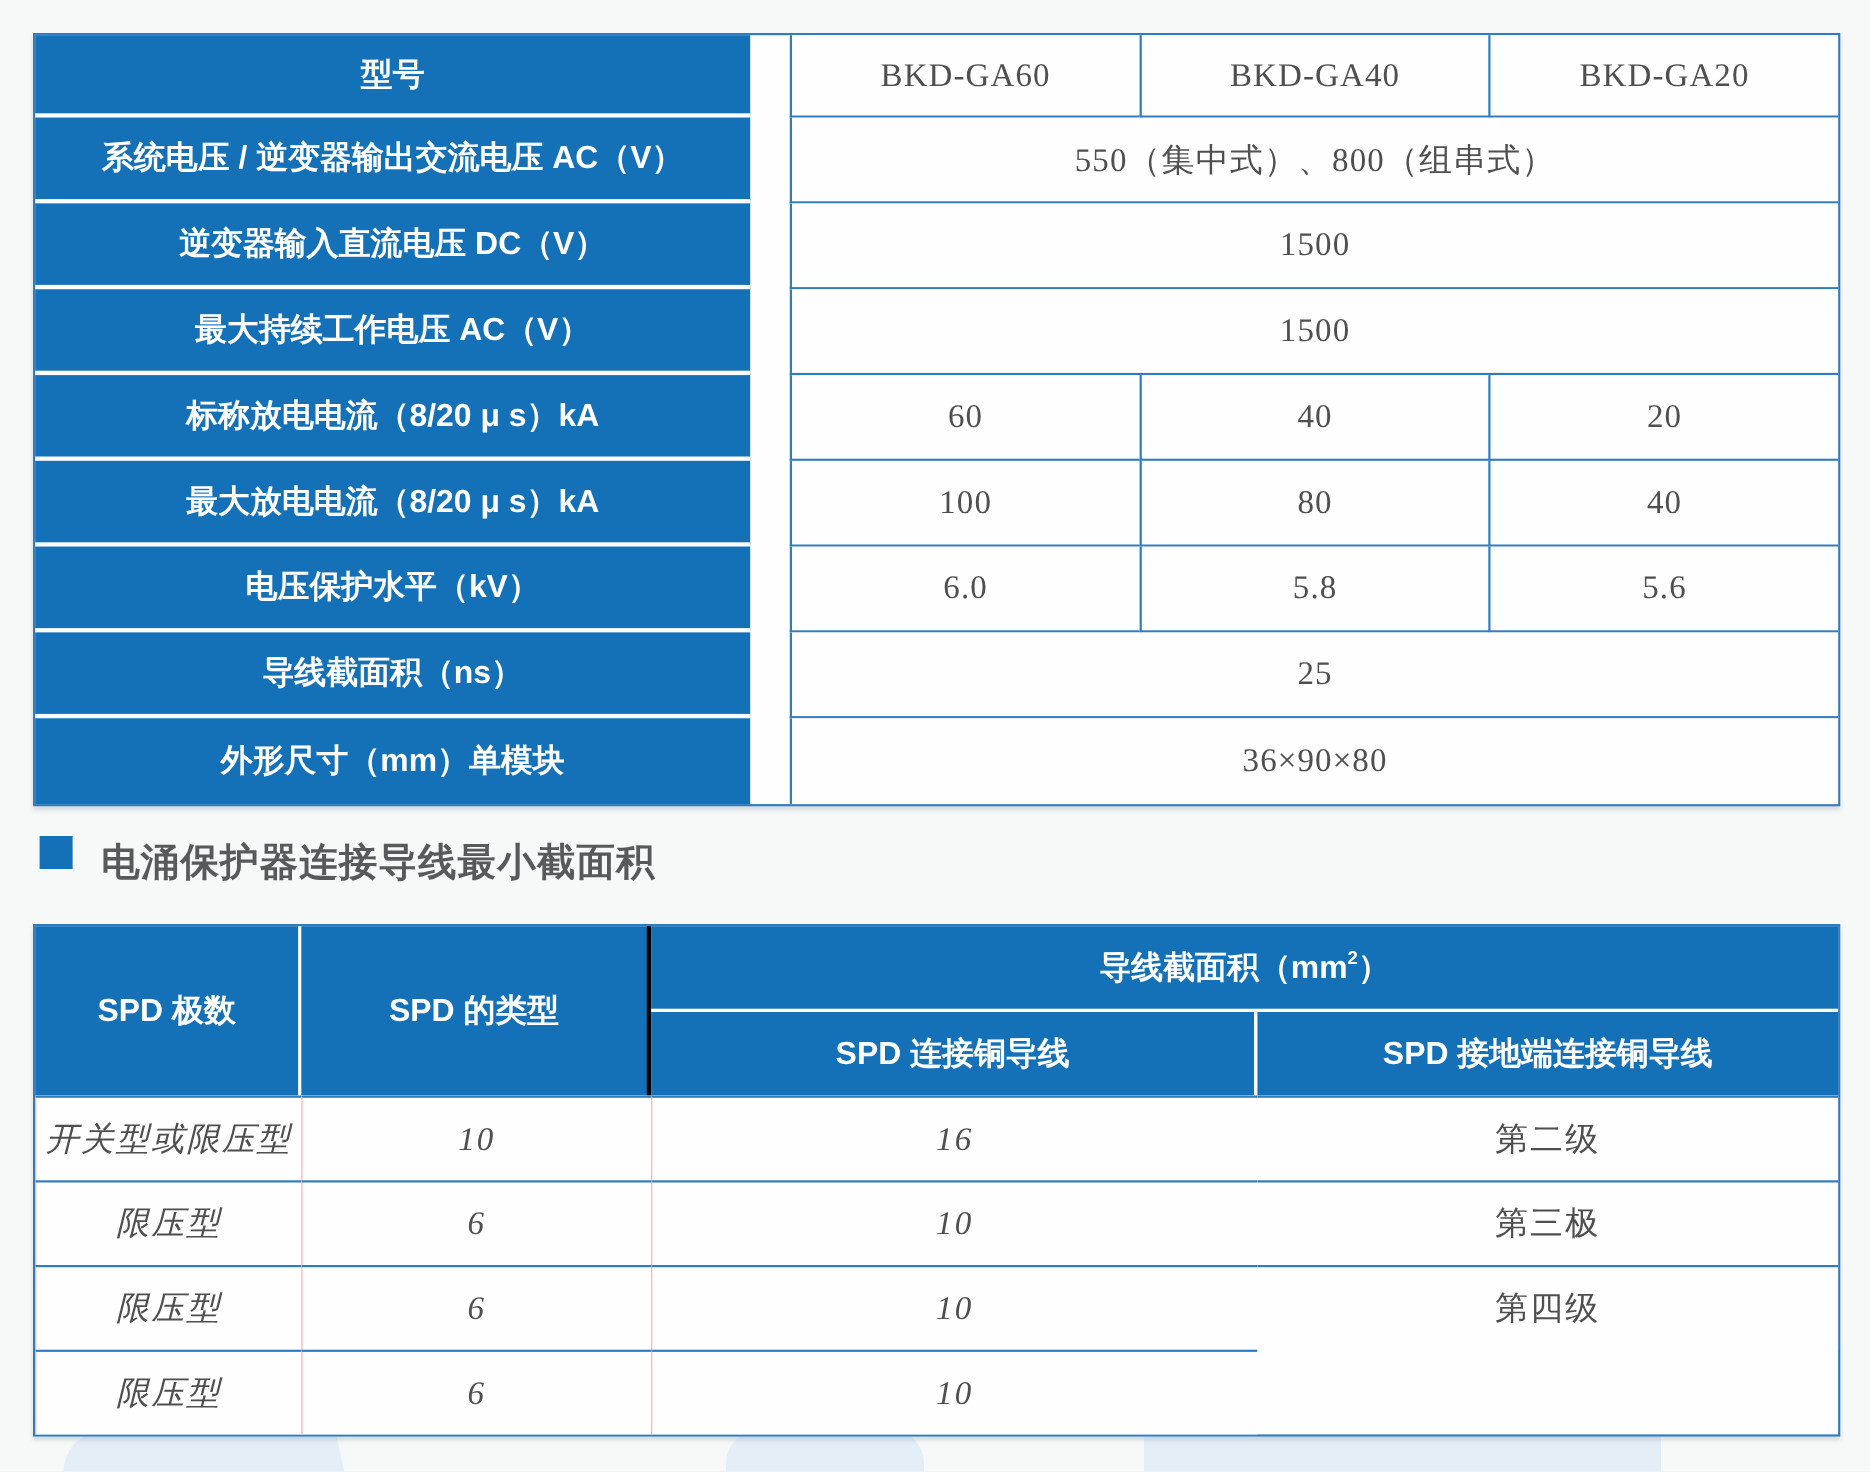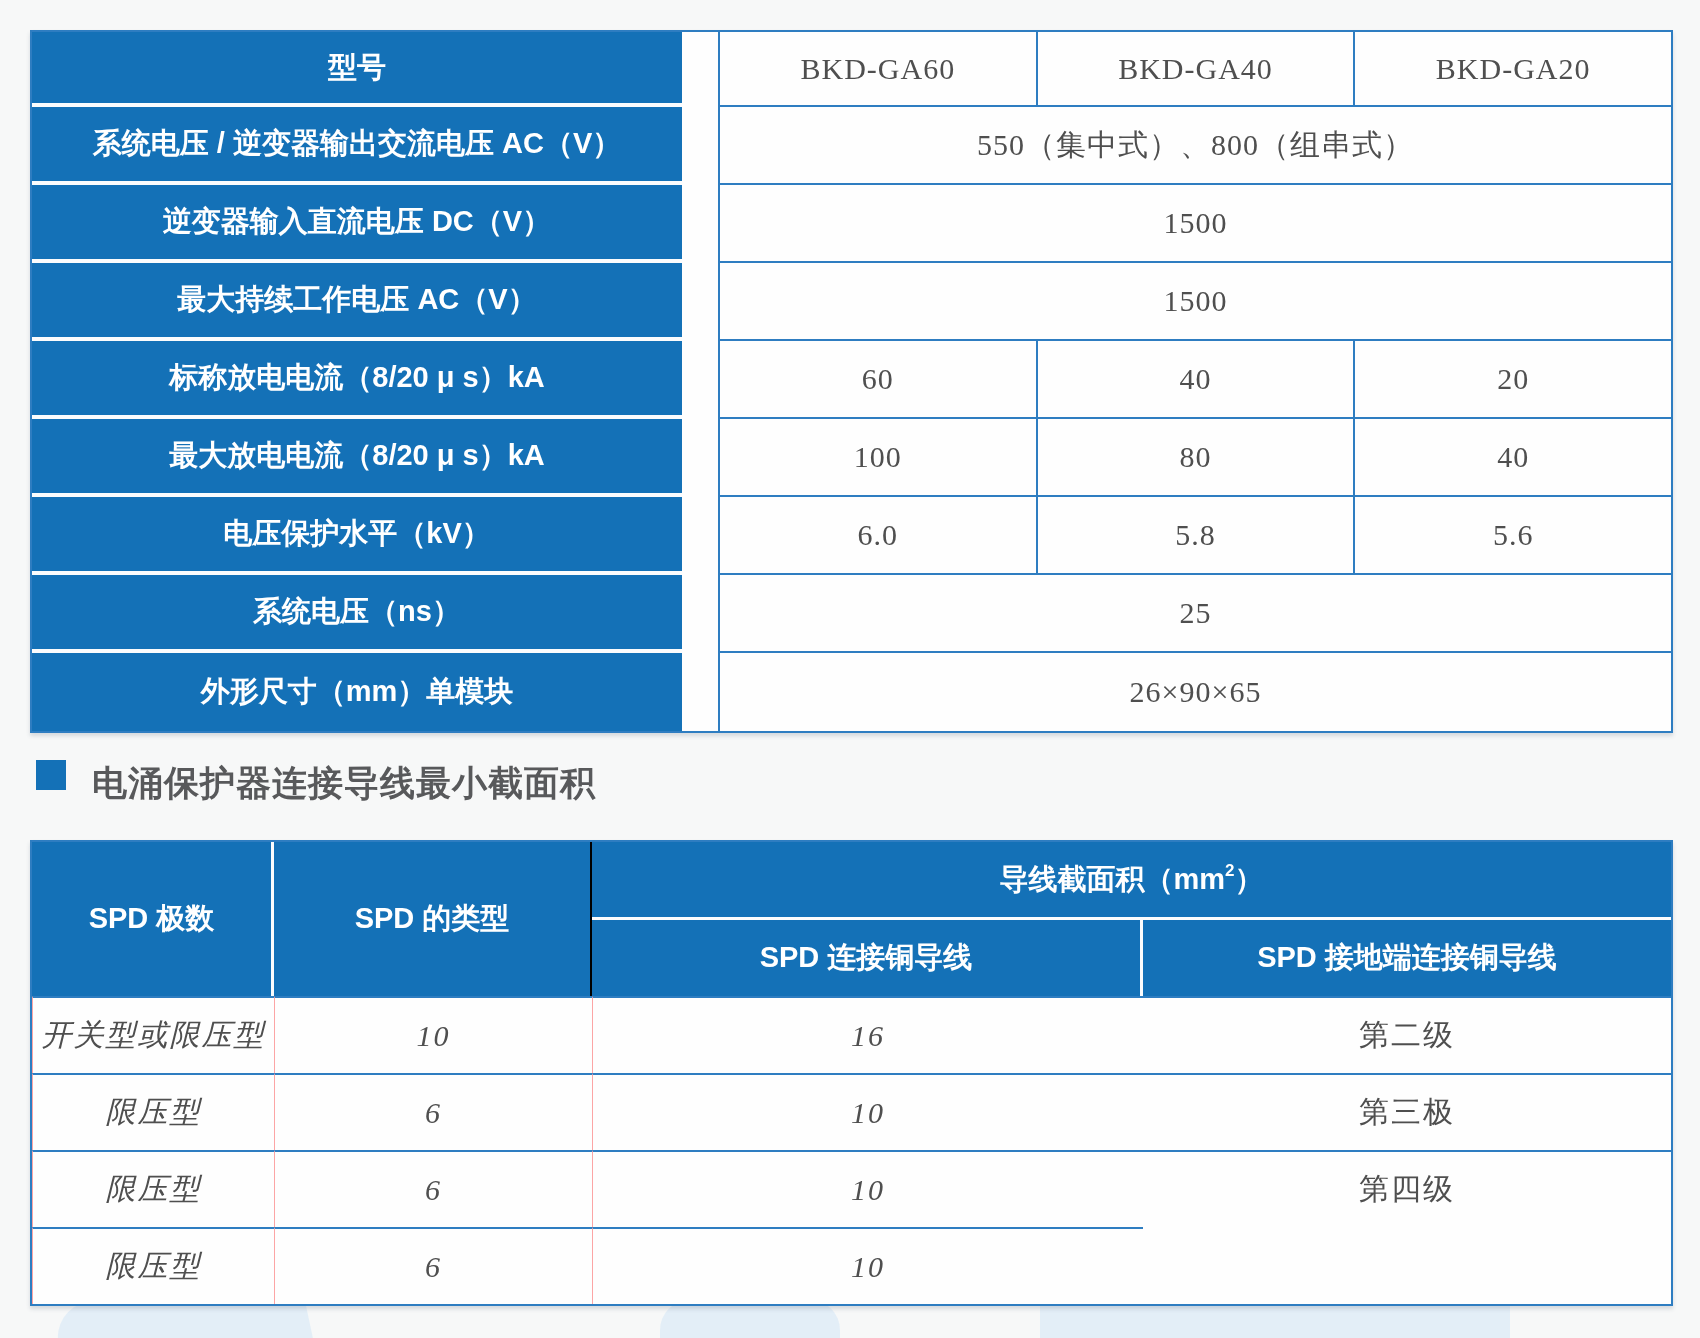--- a/index.html
+++ b/index.html
@@ -57,21 +57,21 @@
     display:grid;
     grid-template-columns:242px 318px 551px 1fr;
     grid-template-rows:78px 76px 77px 77px 77px 77px;
   }
   .h {
     background:#1471b7; color:#ffffff; font-weight:bold; font-size:29px;
     display:flex; align-items:center; justify-content:center;
     box-sizing:border-box; text-align:center;
   }
   .h-poles { grid-area:1/1/3/2; border-right:3px solid #fbfcfd; }
-  .h-type  { grid-area:1/2/3/3; border-right:2px solid #000000; }
+  .h-type  { grid-area:1/2/3/3; border-right:4px solid #000000; }
   .h-span  { grid-area:1/3/2/5; border-bottom:3px solid #fbfcfd; }
   .h-sub1  { grid-area:2/3/3/4; border-right:3px solid #fbfcfd; }
   .h-sub2  { grid-area:2/4/3/5; }
   .h sup { font-size:17px; line-height:0; position:relative; top:-9px; }
   .d {
     background:#fefefe; box-sizing:border-box;
     border-top:2px solid #2e7dc1;
     display:flex; align-items:center; justify-content:center;
     font-family:"Liberation Serif", serif; font-size:30px; color:#4f4f4f;
     letter-spacing:2px;
@@ -132,29 +132,29 @@
       </div>
       <div class="spec-row">
         <div class="label-cell">电压保护水平（kV）</div>
         <div class="spec-cells">
           <div class="spec-cell">6.0</div>
           <div class="spec-cell">5.8</div>
           <div class="spec-cell">5.6</div>
         </div>
       </div>
       <div class="spec-row">
-        <div class="label-cell">系统电压（ns）</div>
+        <div class="label-cell">导线截面积（ns）</div>
         <div class="spec-cells">
           <div class="spec-cell">25</div>
         </div>
       </div>
       <div class="spec-row last">
         <div class="label-cell">外形尺寸（mm）单模块</div>
         <div class="spec-cells">
-          <div class="spec-cell">26×90×65</div>
+          <div class="spec-cell">36×90×80</div>
         </div>
       </div>
     </div>
 
   <div class="section-title">
     <span class="bullet"></span>
     <span class="title-text">电涌保护器连接导线最小截面积</span>
   </div>
 
   <div class="spd-table" id="spd-table">

